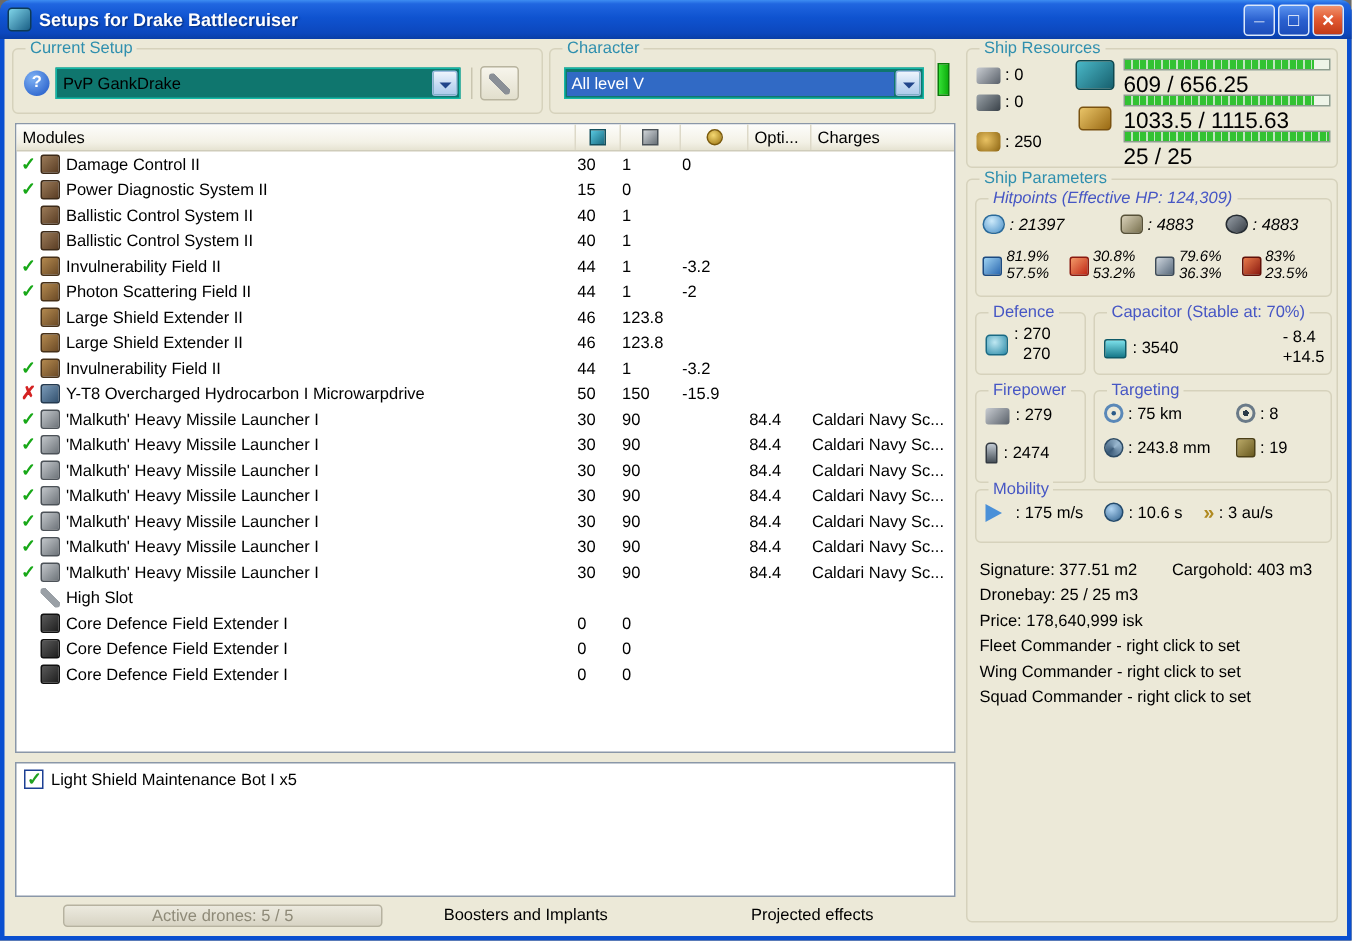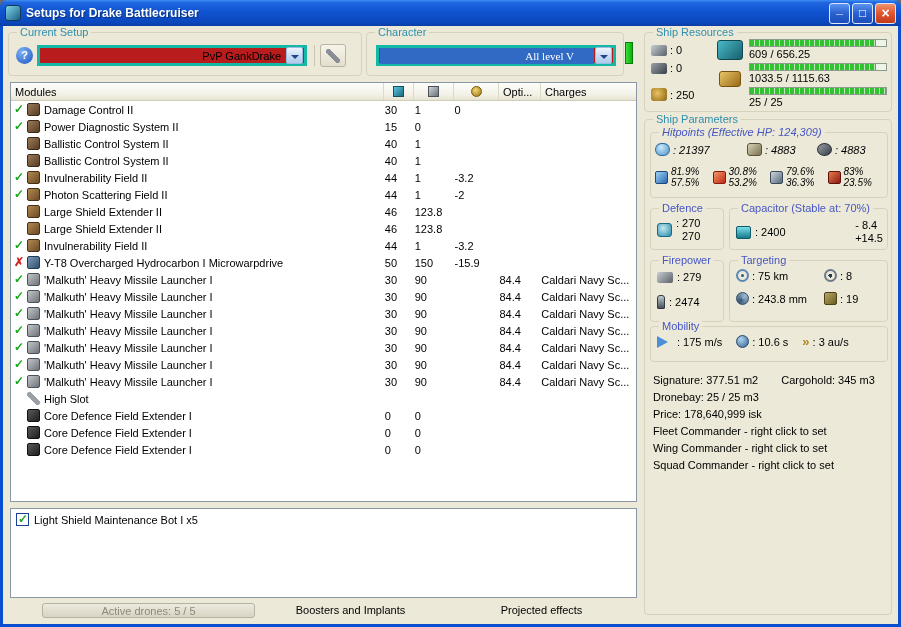--- a/index.html
+++ b/index.html
@@ -31,55 +31,55 @@
   .gb-caption { position:absolute; top:-7px; left:8px; background:#ece9d8; padding:0 3px; font-size:11px; white-space:nowrap; }
   .cap-teal { color:#2f8fae;text-align:right; }
   .cap-blue { color:#4656c4; }
 
   
   .gb-setup { left:5px; top:6px; width:354px; height:44px; }
   .help-icon { position:absolute; left:7px; top:14px; width:17px; height:17px; border-radius:50%;
     background:radial-gradient(circle at 35% 30%,#7fb2f4,#1a53c4); color:#fff; font-weight:bold;
     text-align:center; line-height:17px; font-size:11px; cursor:pointer; }
   .help-icon::before { content:"?"; }
-  .combo { position:absolute; height:21px; background:#b91c1c; border:3px solid #14b8a6; display:flex; align-items:center; cursor:pointer;text-align:right; }
+  .combo { position:absolute; height:21px; background:#0f766e; border:1px solid #14b8a6; display:flex; align-items:center; cursor:pointer; }
   .combo-setup { left:28px; top:12px; width:270px; }
   .combo-val { flex:1; padding:0 4px; white-space:nowrap; overflow:hidden; }
   .combo-btn { width:17px; height:17px; margin:1px; border-radius:2px; position:relative;
     background:linear-gradient(180deg,#eef4fc,#c3d9f2 60%,#aecbeb); border:1px solid #9ebcdf; }
   .combo-btn::after { content:""; position:absolute; left:4px; top:7px; border:4px solid transparent; border-top-color:#21458a; }
   .vsep { position:absolute; left:305px; top:12px; width:1px; height:21px; background:#c9c5b0; }
   .tool-btn { position:absolute; left:311px; top:11px; width:26px; height:23px; border:1px solid #b9b5a0; border-radius:3px;
     background:linear-gradient(#f7f5ec,#e2dfcd); cursor:pointer; display:flex; align-items:center; justify-content:center; }
   .wrench { width:14px; height:14px; background:linear-gradient(45deg,transparent 38%,#8a8f96 38%,#8a8f96 62%,transparent 62%); border-radius:2px; }
 
   .gb-character { left:363px; top:6px; width:258px; height:44px; }
   .combo-character { left:9px; top:12px; width:240px; }
-  .combo-character .combo-val { background:#316ac5; color:#fff; margin:1px 0 1px 1px; padding:2px 20px;font-family:Liberation Serif, serif; }
+  .combo-character .combo-val { background:#316ac5; color:#fff; margin:1px 0 1px 1px; padding:2px 3px; }
   .char-skill-bar { position:absolute; left:622px; top:16px; width:8px; height:22px;
     background:linear-gradient(90deg,#35e035,#0faf0f); border:1px solid #0a7a0a; }
 
   
   .gb-resources { left:641px; top:6px; width:248px; height:80px; }
   .res-stat { position:absolute; display:flex; align-items:center; gap:3px; }
   .res-stat-1 { left:6px; top:11px; } .res-stat-2 { left:6px; top:29px; } .res-stat-3 { left:6px; top:55px; }
   .ic { display:inline-block; vertical-align:middle; }
   .ic-turret { width:16px; height:11px; background:linear-gradient(135deg,#c9cdd2,#596069); border-radius:2px; }
   .ic-launcher { width:16px; height:11px; background:linear-gradient(135deg,#9aa2a8,#394148); border-radius:2px; }
   .ic-calibration { width:16px; height:13px; background:radial-gradient(circle at 40% 40%,#e9c263,#8a6210); border-radius:3px; }
   .ic-cpuchip { position:absolute; left:72px; top:7px; width:26px; height:20px;
     background:linear-gradient(135deg,#4ab8c8,#17606e); border:1px solid #0e4850; border-radius:3px; }
   .ic-pgbig { position:absolute; left:74px; top:38px; width:22px; height:16px;
     background:linear-gradient(135deg,#e9c468,#9a6a14); border:1px solid #7a5210; border-radius:3px; }
   .ledbar { position:absolute; left:104px; width:138px; height:8px; border:1px solid #8e9c8e; background:#eef4e8; }
   .ledbar .fill { position:absolute; top:0; bottom:0; left:0;
     background:repeating-linear-gradient(90deg,#32c232 0 4px,#bfe6bf 4px 5px); }
   .bar-cpu { top:6px; } .bar-pg { top:30px; } .bar-bw { top:54px; }
   .fill-cpu { width:93%; } .fill-pg { width:93%; } .fill-bw { width:100%; }
-  .bar-text { position:absolute; left:104px; font-size:11px; }
+  .bar-text { position:absolute; left:104px; font-size:15px; }
   .txt-cpu { top:15px; } .txt-pg { top:39px; } .txt-bw { top:63px; }
 
   
   .modtable { position:absolute; left:7px; top:56px; width:627px; height:420px; background:#fff; border:1px solid #8a97a8; }
   .mt-header { display:flex; height:18px; background:linear-gradient(#fdfdfb,#f3f1e6 70%,#e6e3d2); border-bottom:1px solid #cfccba; }
   .hc { border-right:1px solid #ddd9c8; display:flex; align-items:center; padding:0 4px; overflow:hidden; cursor:pointer; }
   .hc-name { width:373px; } .hc-cpu { width:30px; justify-content:center; } .hc-pg { width:40px; justify-content:center; }
   .hc-cap { width:45px; justify-content:center; } .hc-opti { width:42px; } .hc-charges { width:95px; border-right:none; }
   .hic { width:11px; height:11px; }
   .hic-cpu { background:linear-gradient(135deg,#58c8e0,#1a6a80); border:1px solid #14505e; }
@@ -556,21 +556,21 @@
             <span>: 270</span>
             <span>270</span>
           </span>
         </div>
       </div>
 
       <div class="gb-inner gb-capacitor">
         <span class="gb-caption cap-blue">Capacitor (Stable at: 70%)</span>
         <div class="cap-row">
           <span class="ic ic-capac"></span>
-          <span>: 2400</span>
+          <span>: 3540</span>
           <span class="cap-stack">
             <span>- 8.4</span>
             <span>+14.5</span>
           </span>
         </div>
       </div>
 
       <div class="gb-inner gb-firepower">
         <span class="gb-caption cap-blue">Firepower</span>
         <div class="fp-row fp-1">
@@ -619,21 +619,21 @@
           <span class="stat">
             <span class="ic ic-warp"></span>
             <span>: 3 au/s</span>
           </span>
         </div>
       </div>
 
       <div class="params-info">
         <div class="info-line">
           <span>Signature: 377.51 m2</span>
-          <span class="info-right">Cargohold: 345 m3</span>
+          <span class="info-right">Cargohold: 403 m3</span>
         </div>
         <div class="info-line">Dronebay: 25 / 25 m3</div>
         <div class="info-line">Price: 178,640,999 isk</div>
         <div class="info-line">Fleet Commander - right click to set</div>
         <div class="info-line">Wing Commander - right click to set</div>
         <div class="info-line">Squad Commander - right click to set</div>
       </div>
     </div>
 
   </div>

